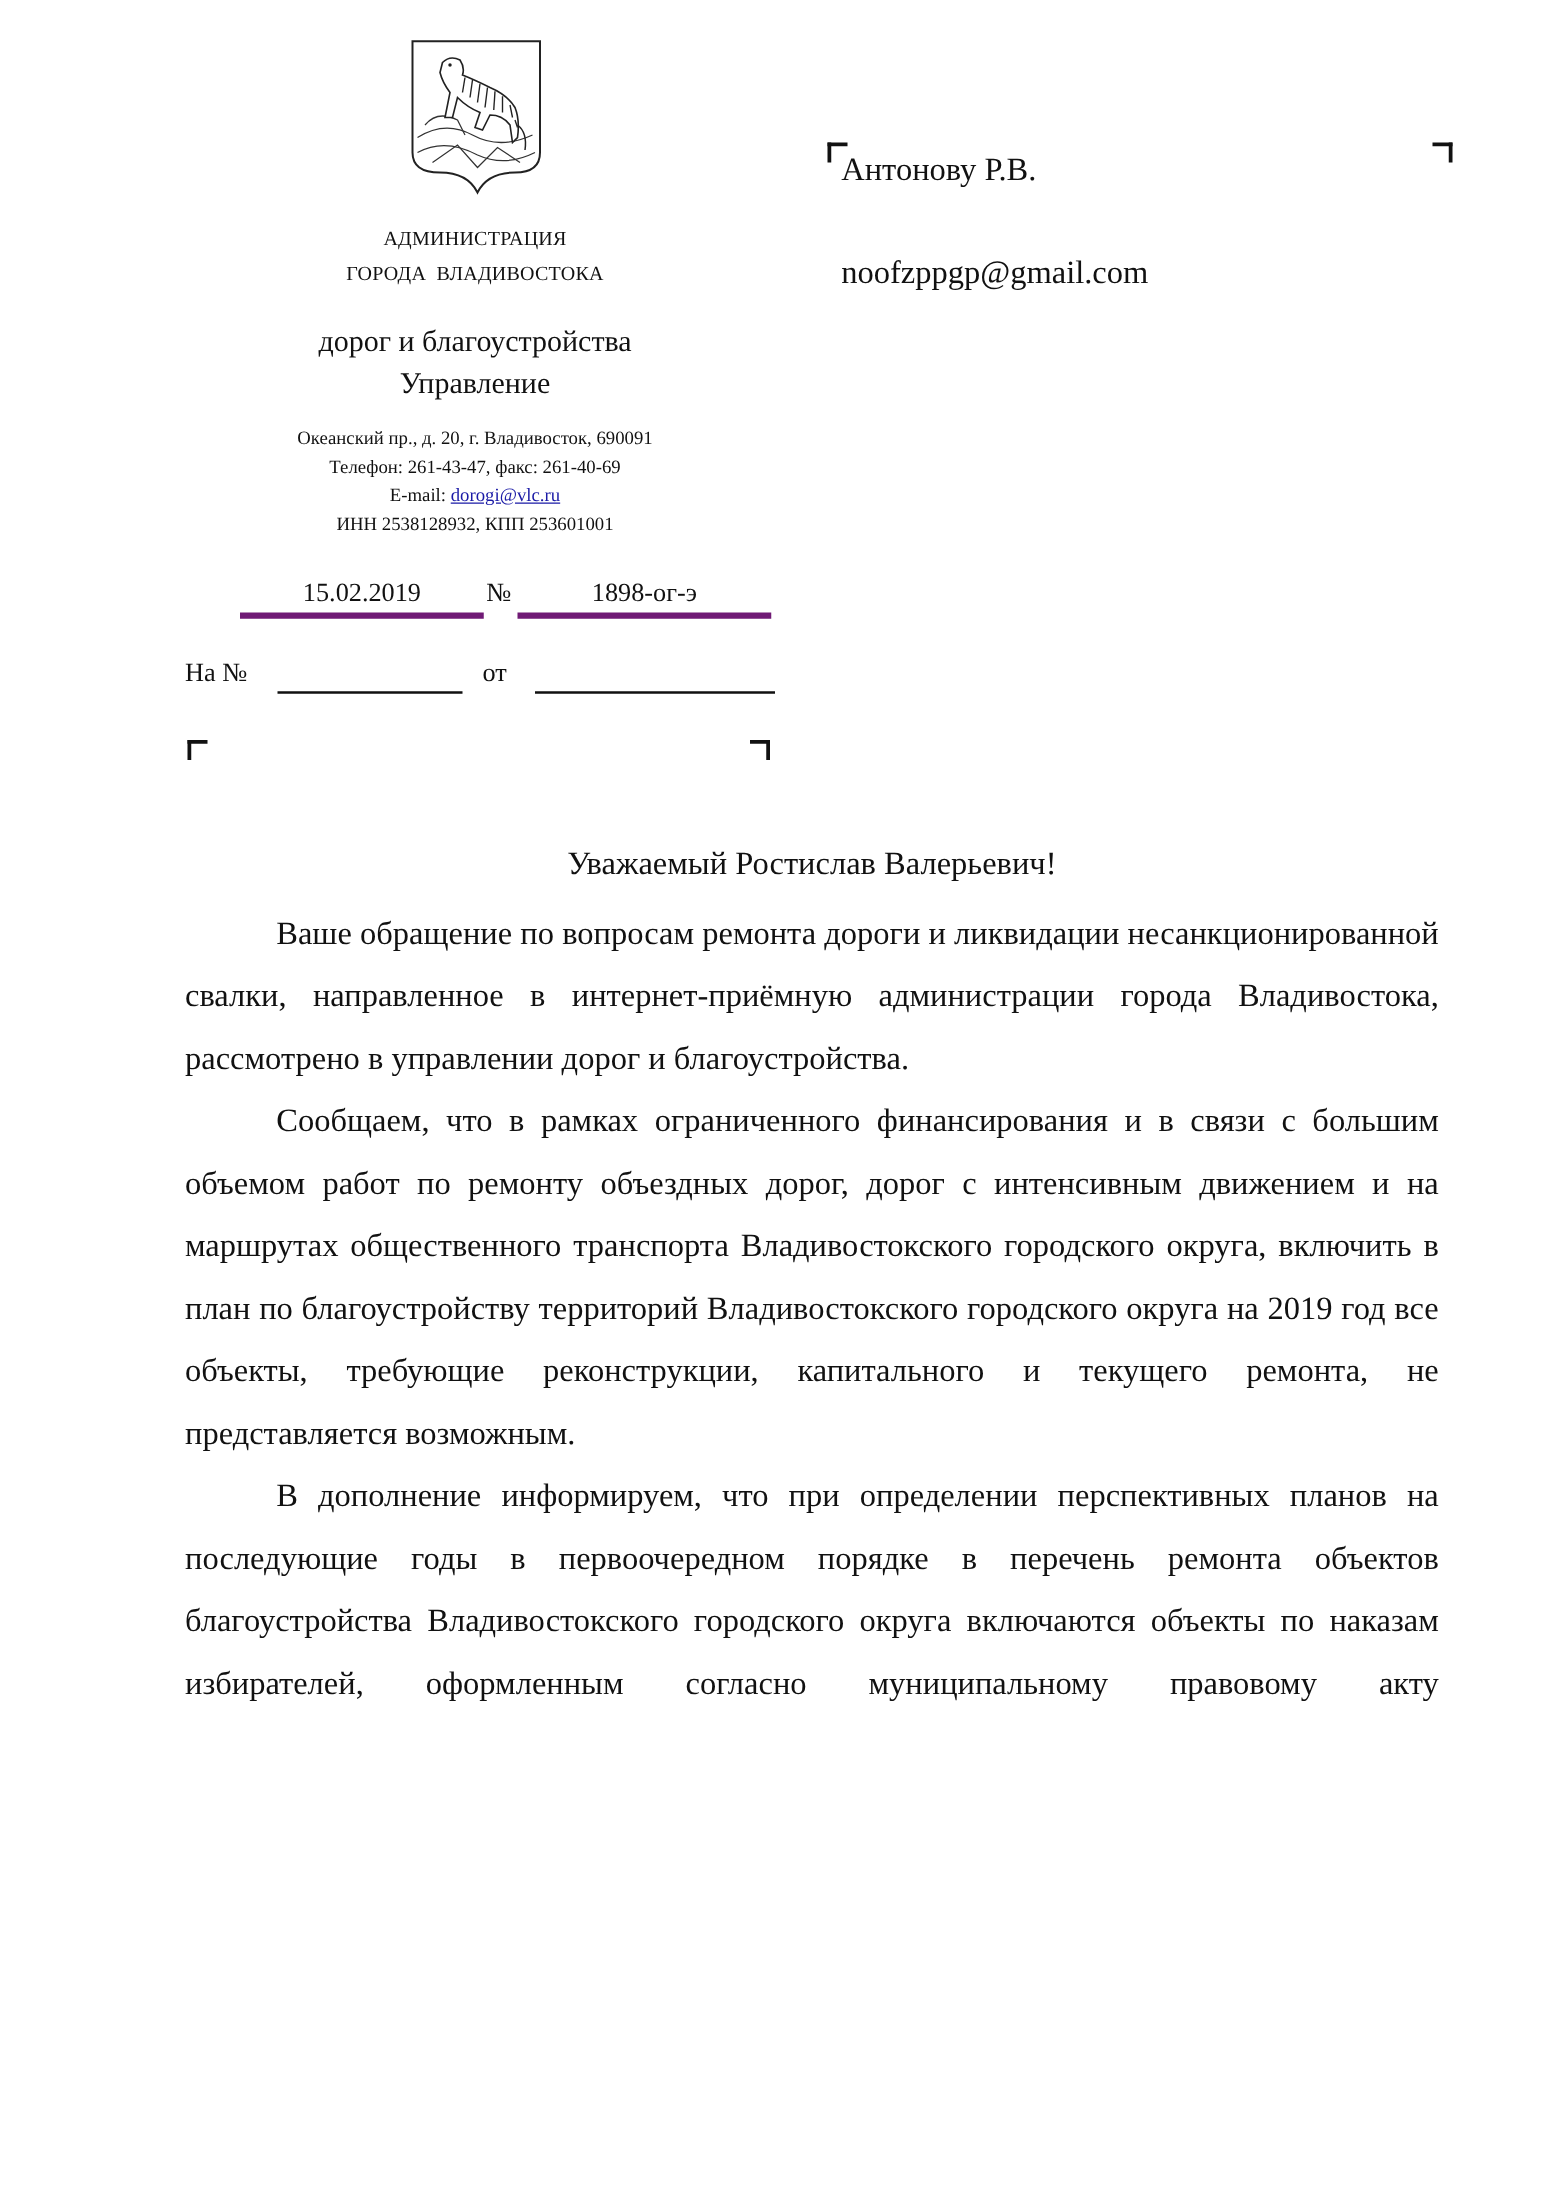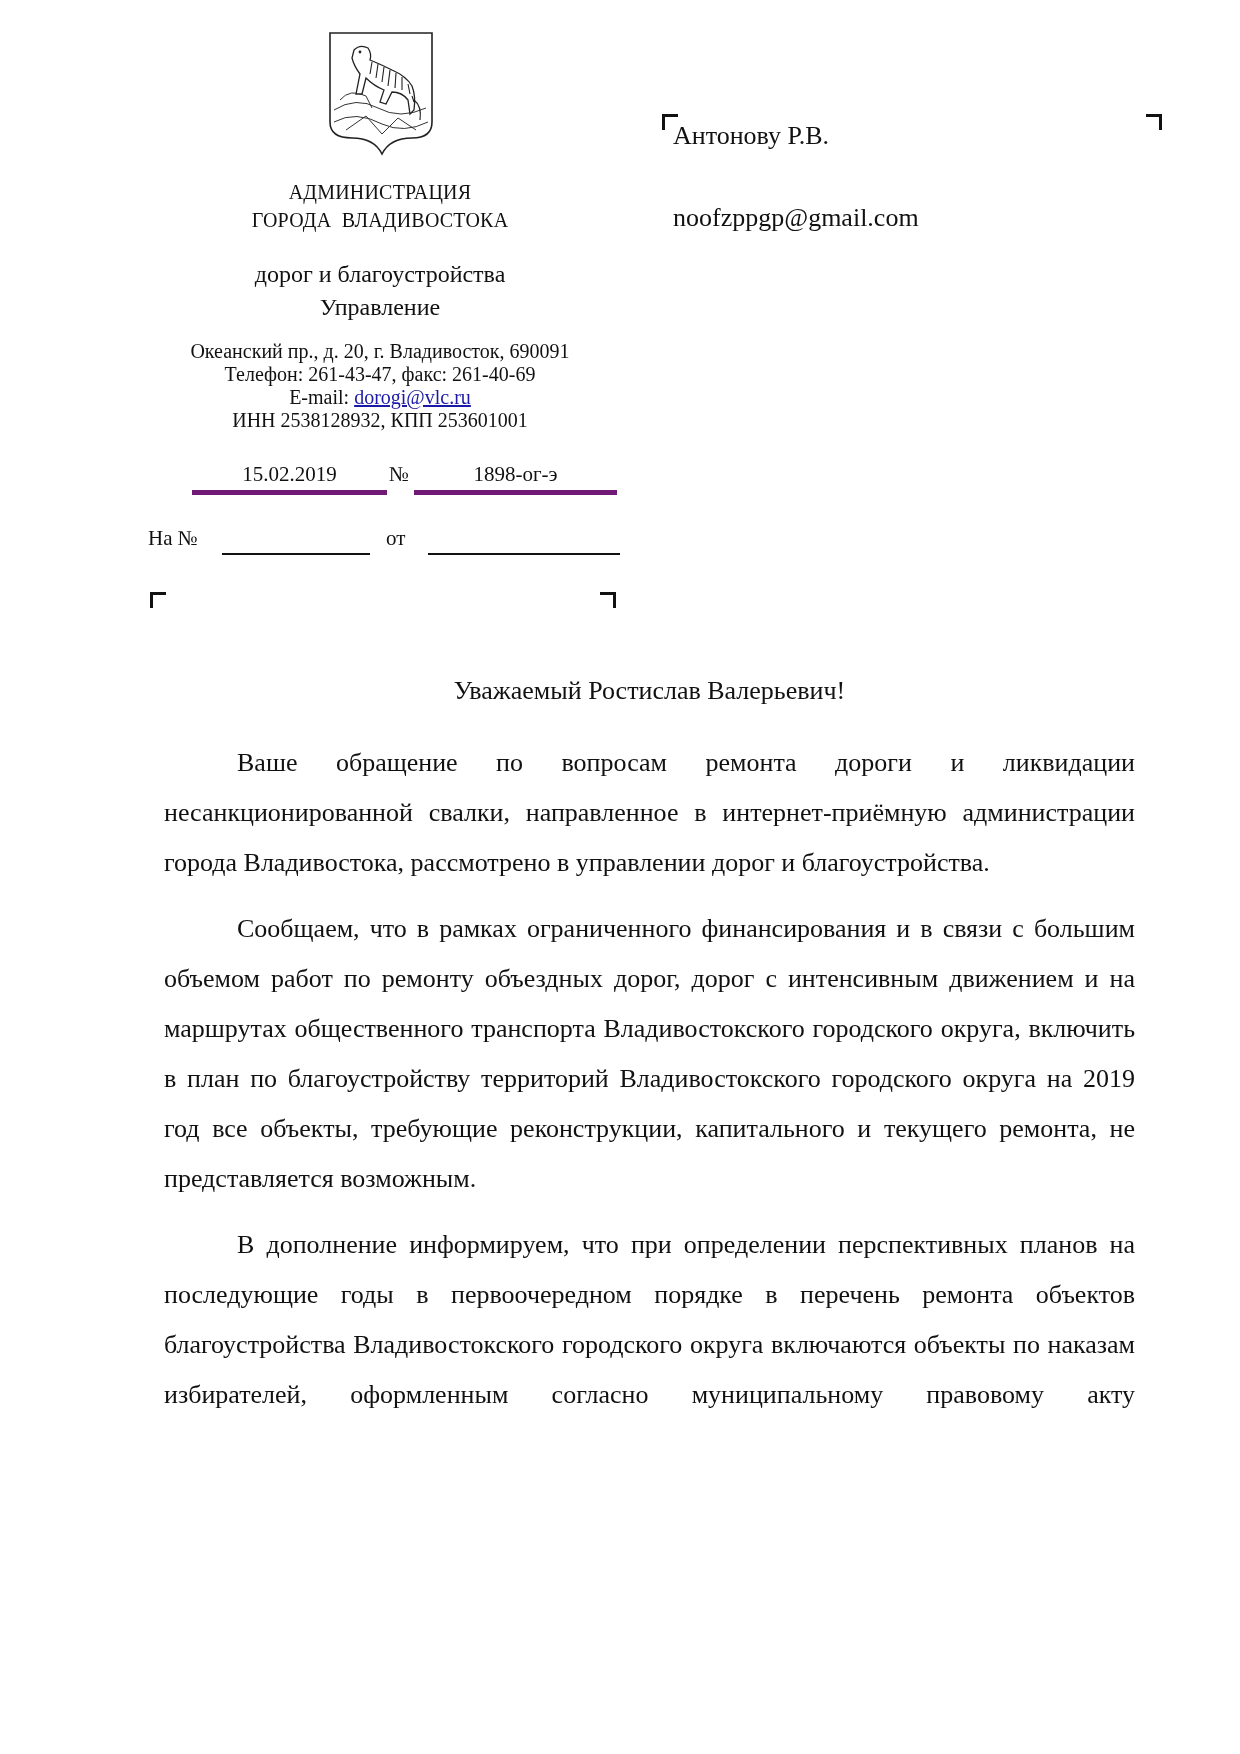--- a/index.html
+++ b/index.html
@@ -1,35 +1,35 @@
 <!DOCTYPE html>
 <html><head>
 <meta charset="utf-8">
 <style>
   html, body { margin: 0; padding: 0; background: #ffffff; }
   body { width: 1240px; height: 1754px; position: relative; overflow: hidden;
          font-family: "Liberation Serif", "DejaVu Serif", serif; color: #111; }
   .abs { position: absolute; }
   .center-col { position: absolute; left: 160px; width: 440px; text-align: center; }
-  .org-title { top: 178px; font-size: 20px; line-height: 28px; letter-spacing: 0.2px; }
+  .org-title { top: 178px; font-size: 16px; line-height: 28px; letter-spacing: 0.2px; }
   .org-dept { top: 258px; font-size: 24px; line-height: 33px; }
-  .org-contacts { top: 340px; font-size: 20px; line-height: 23px; }
+  .org-contacts { top: 340px; font-size: 15px; line-height: 23px; }
   .org-contacts a { color: #1a1aa6; text-decoration: underline; }
   .regline { top: 462px; left: 192px; font-size: 21px; height: 28px; }
   .regline .seg { position: absolute; top: 0; border-bottom: 5px solid #701a75; height: 28px; text-align: center; }
   .regline .no { position: absolute; top: 0; }
   .reply { top: 526px; left: 148px; font-size: 21px; height: 30px; width: 480px; }
   .reply .ul { position: absolute; top: 27px; border-bottom: 2px solid #111; }
   .mark { position: absolute; width: 13px; height: 13px; }
   .mark.tl { border-top: 3px solid #111; border-left: 3px solid #111; }
   .mark.tr { border-top: 3px solid #111; border-right: 3px solid #111; }
   .recipient { left: 673px; font-size: 26px; line-height: 30px; }
   .greeting { top: 676px; left: 148px; width: 1003px; text-align: center; font-size: 26px; }
   .body { top: 722px; left: 148px; width: 1003px; font-size: 26px; line-height: 50px; text-align: justify; }
-  .body p { margin: 16px; text-indent: 73px; }
+  .body p { margin: 0; text-indent: 73px; }
 </style>
 </head>
 <body>
 
 <div class="abs" style="left:326px; top:30px; width:112px; height:130px;">
   <svg width="112" height="130" viewBox="0 0 112 130">
     <path d="M4 3 H106 V92 Q106 108 86 108 Q64 108 56 124 Q48 108 26 108 Q4 108 4 92 Z" fill="#fff" stroke="#222" stroke-width="1.6"></path>
 
     <path d="M8 80 Q30 66 52 78 Q74 90 100 78" fill="none" stroke="#333" stroke-width="1"></path>
     <path d="M8 92 Q30 80 56 94 Q78 104 102 92" fill="none" stroke="#333" stroke-width="1"></path>

